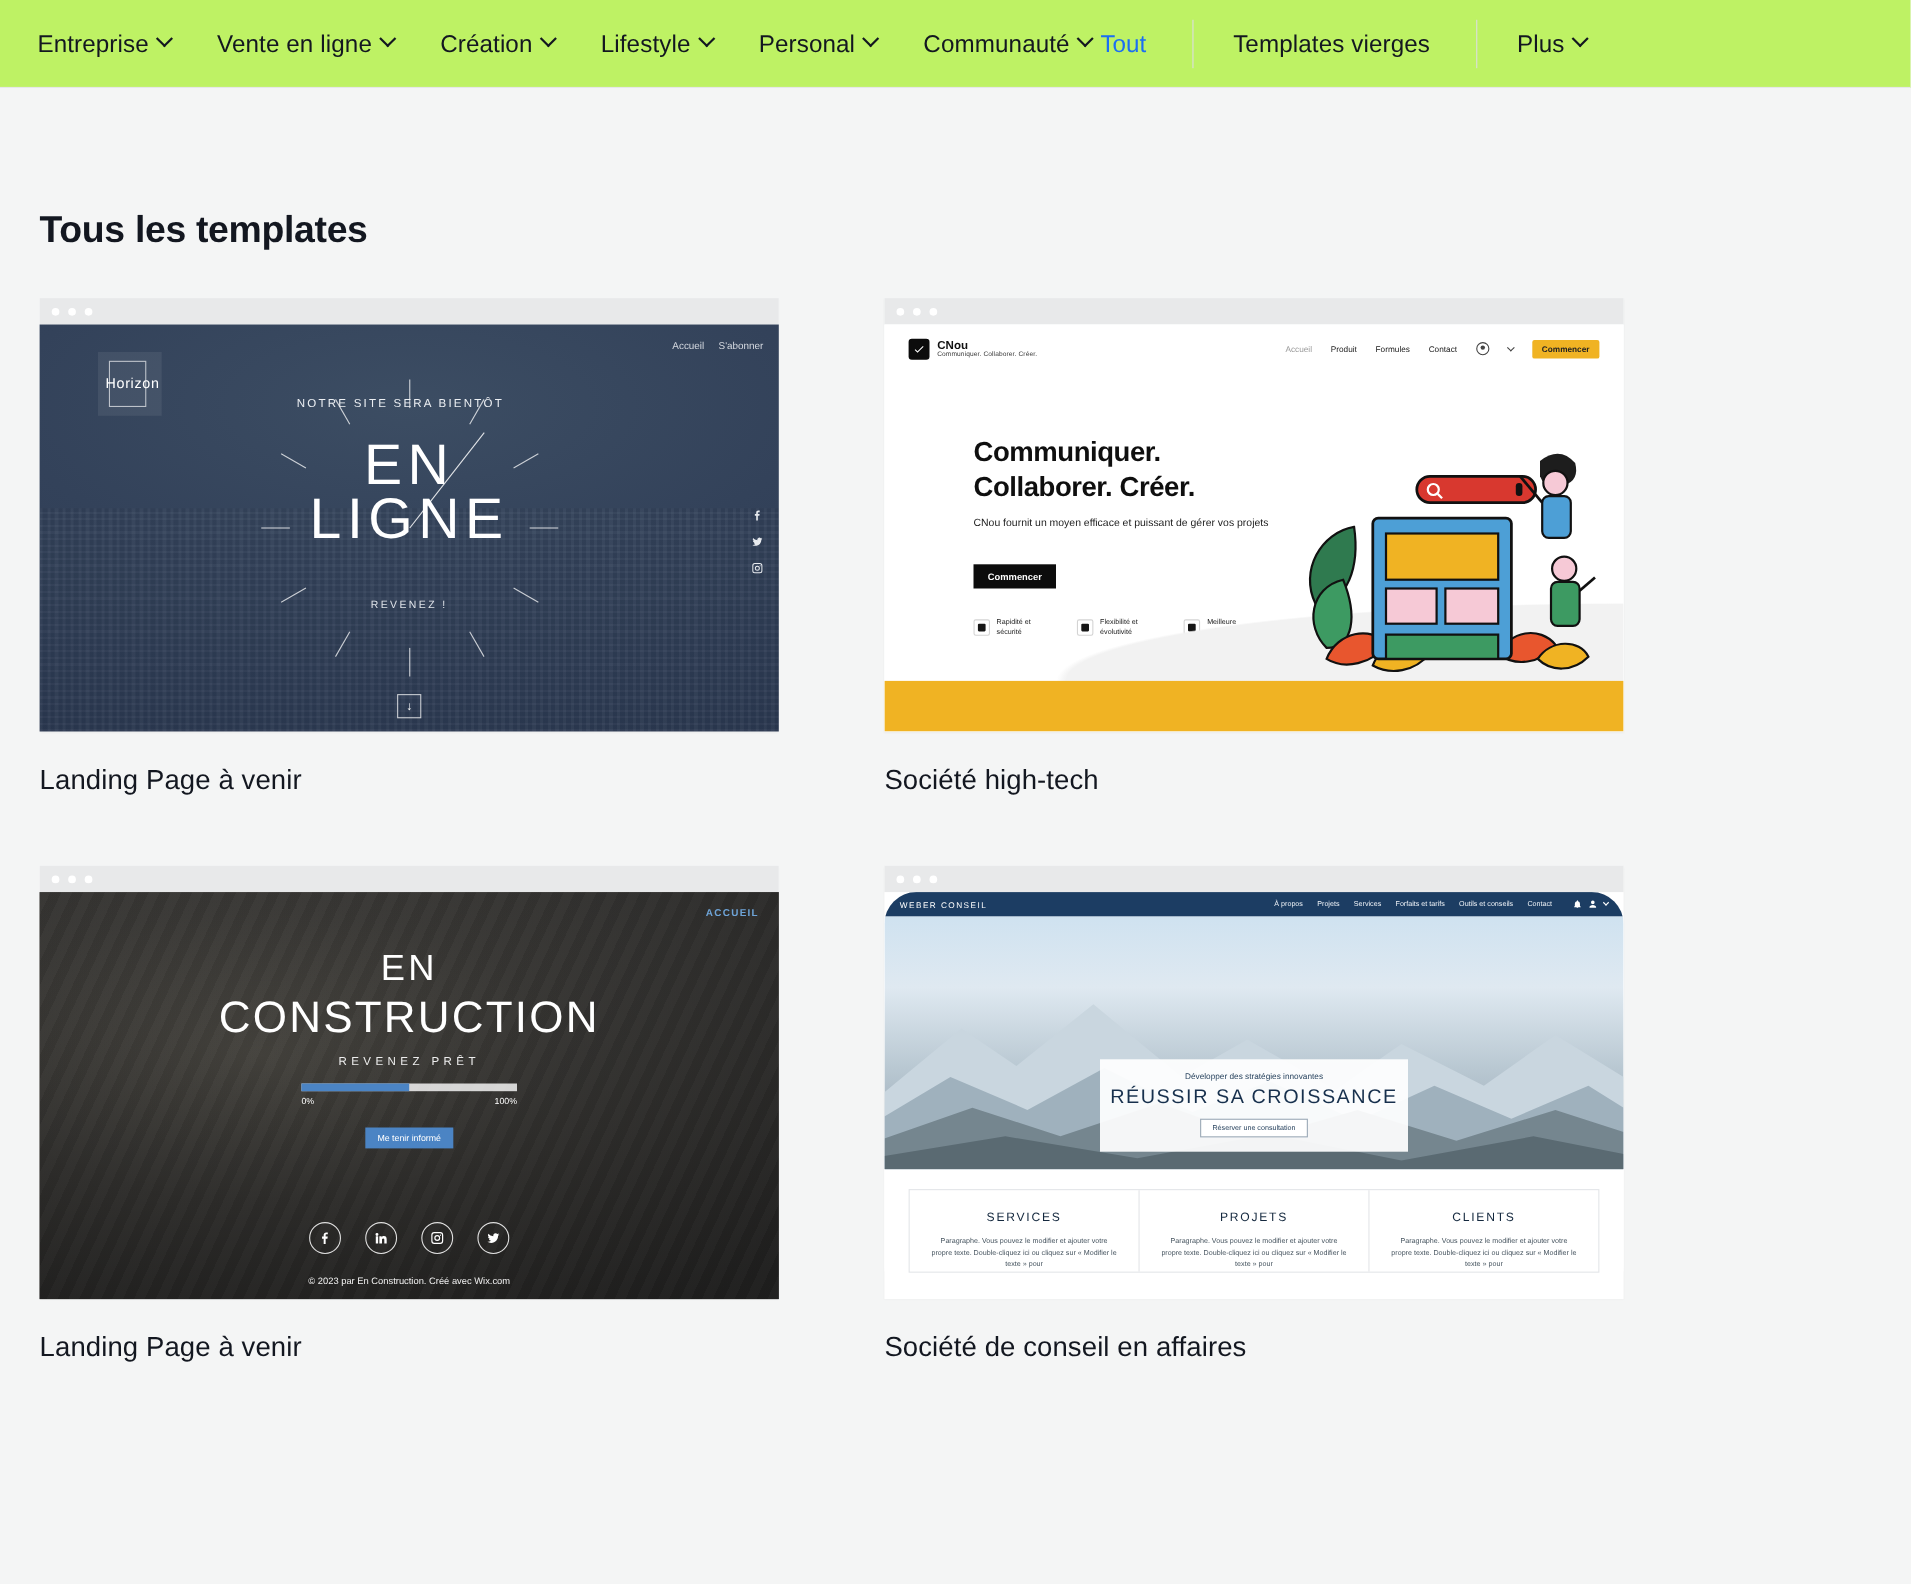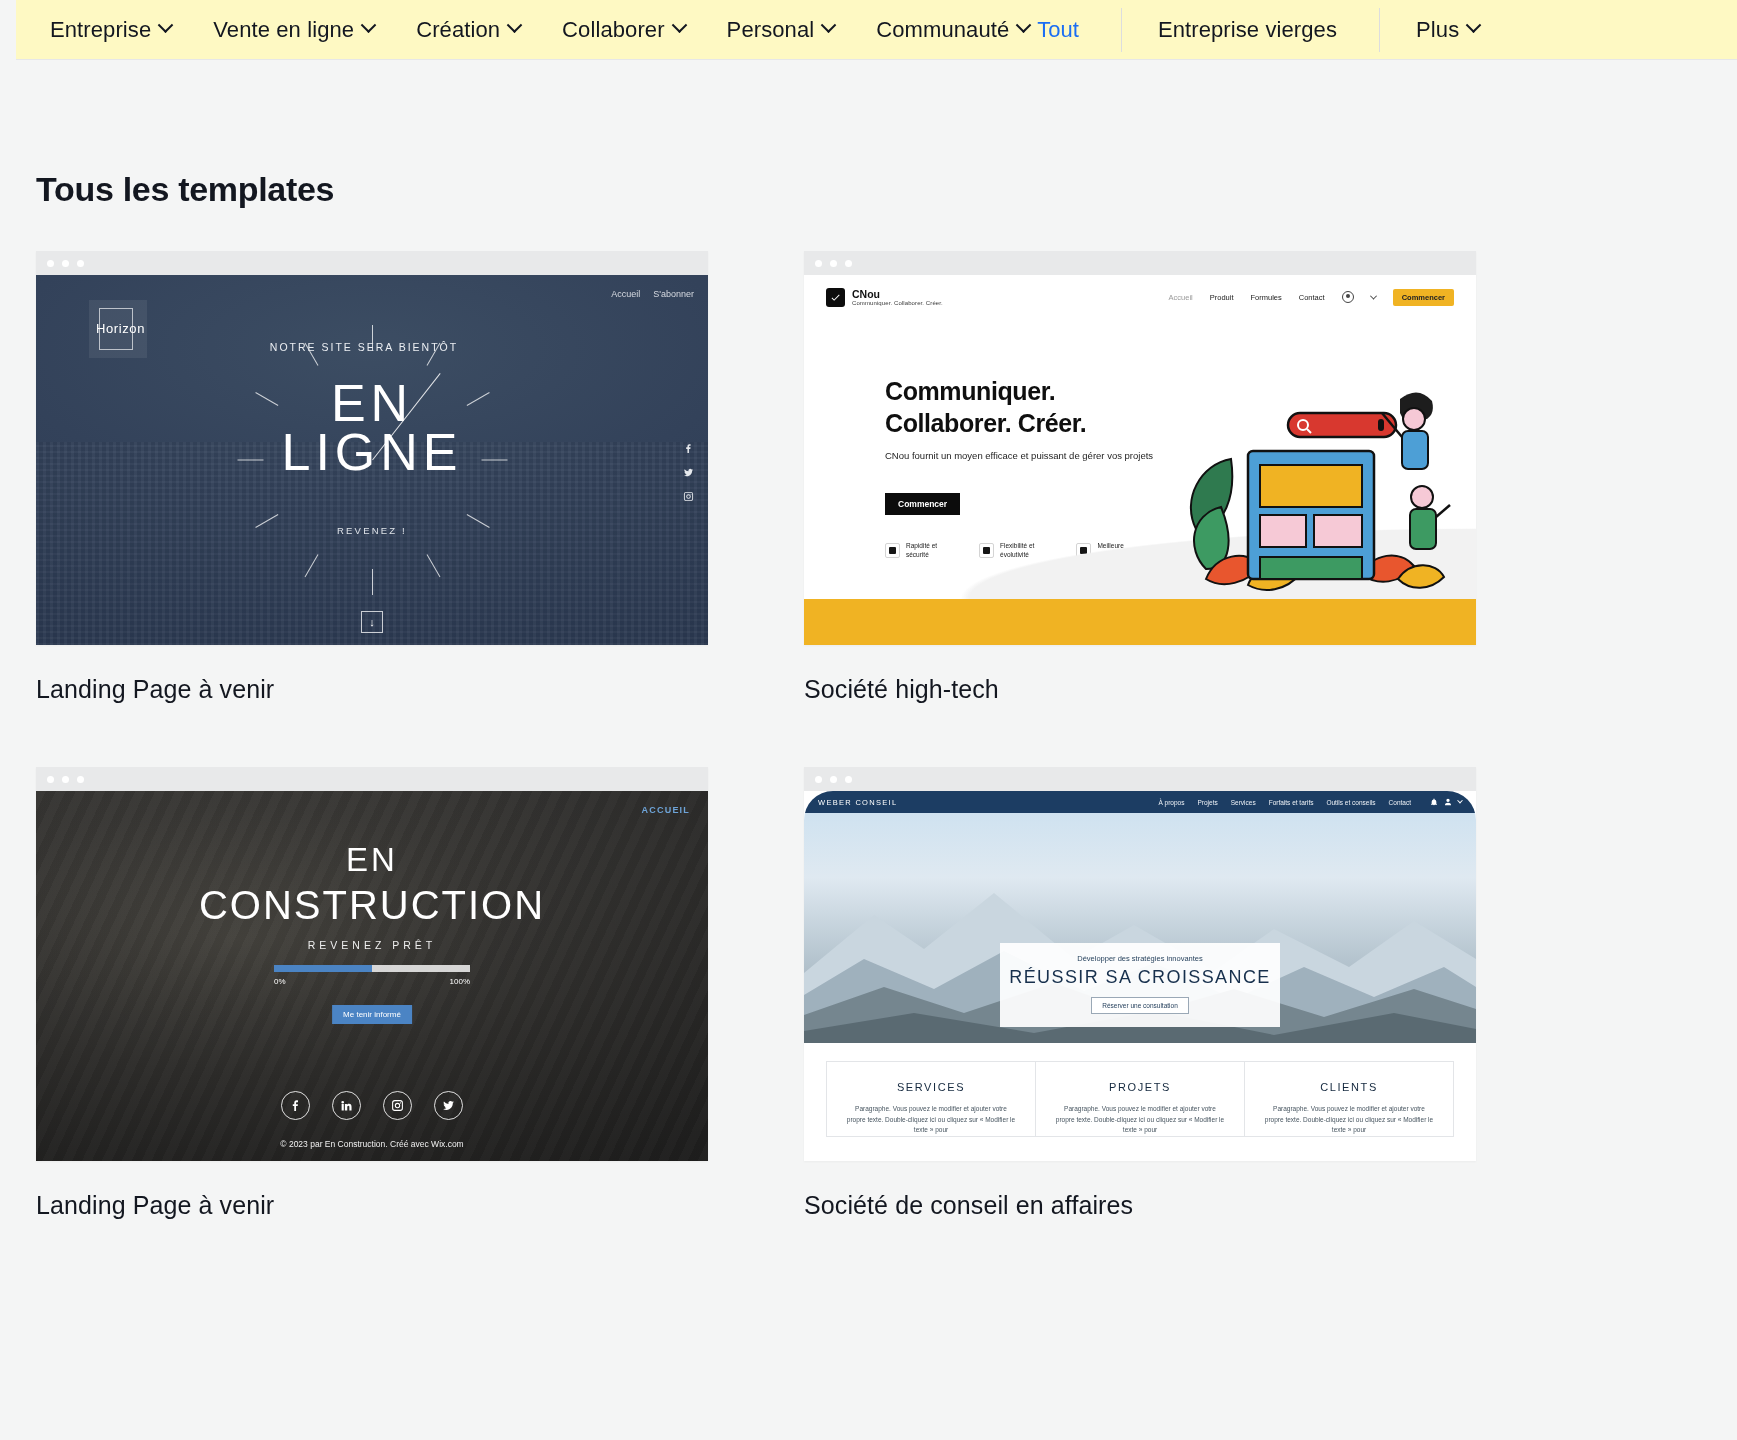--- a/index.html
+++ b/index.html
@@ -5,27 +5,26 @@
   * { box-sizing: border-box; margin:0; padding:0; }
   html, body {
     width: 1737px; height: 1440px;
     background: #f4f5f5;
     font-family: "Liberation Sans", sans-serif;
     overflow: hidden;
   }
 
   
   .topnav{
-    height:60px;
+    height:80px;
     display:flex; align-items:center;
     padding:0 34px;
-    background:#fef9c3;
+    background:#bef264;
     border-bottom:1px solid #e6e7e8;
     white-space:nowrap;
-    margin-left:16px;
   }
   .nav-item{
     display:flex; align-items:center; gap:9px;
     font-size:22px; color:#131720;
     margin-right:42px;
     cursor:pointer;
   }
   .nav-item:last-child{margin-right:0;}
   .nav-label{letter-spacing:.1px;}
   .chev{
@@ -303,37 +302,37 @@
   </div>
   <div class="nav-item">
     <span class="nav-label">Vente en ligne</span>
     <span class="chev"></span>
   </div>
   <div class="nav-item">
     <span class="nav-label">Création</span>
     <span class="chev"></span>
   </div>
   <div class="nav-item">
-    <span class="nav-label">Collaborer</span>
+    <span class="nav-label">Lifestyle</span>
     <span class="chev"></span>
   </div>
   <div class="nav-item">
     <span class="nav-label">Personal</span>
     <span class="chev"></span>
   </div>
   <div class="nav-group">
     <div class="nav-item" style="margin-right:10px">
       <span class="nav-label">Communauté</span>
       <span class="chev"></span>
     </div>
     <span class="tout-link">Tout</span>
   </div>
   <div class="nav-sep"></div>
   <div class="nav-item">
-    <span class="nav-label">Entreprise vierges</span>
+    <span class="nav-label">Templates vierges</span>
   </div>
   <div class="nav-sep"></div>
   <div class="nav-item">
     <span class="nav-label">Plus</span>
     <span class="chev"></span>
   </div>
 </div>
 
 <div class="page">
 

